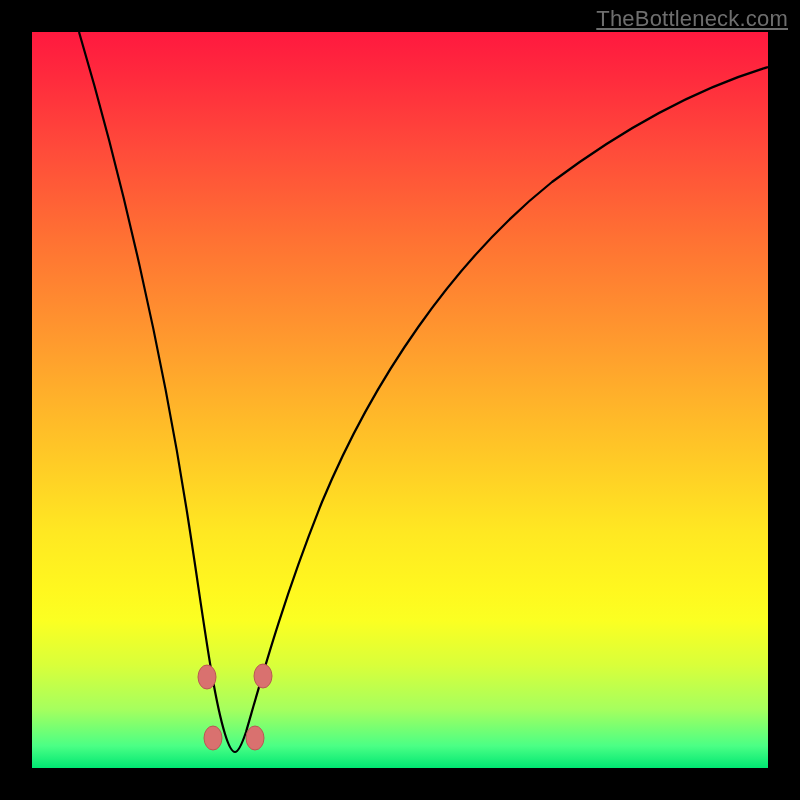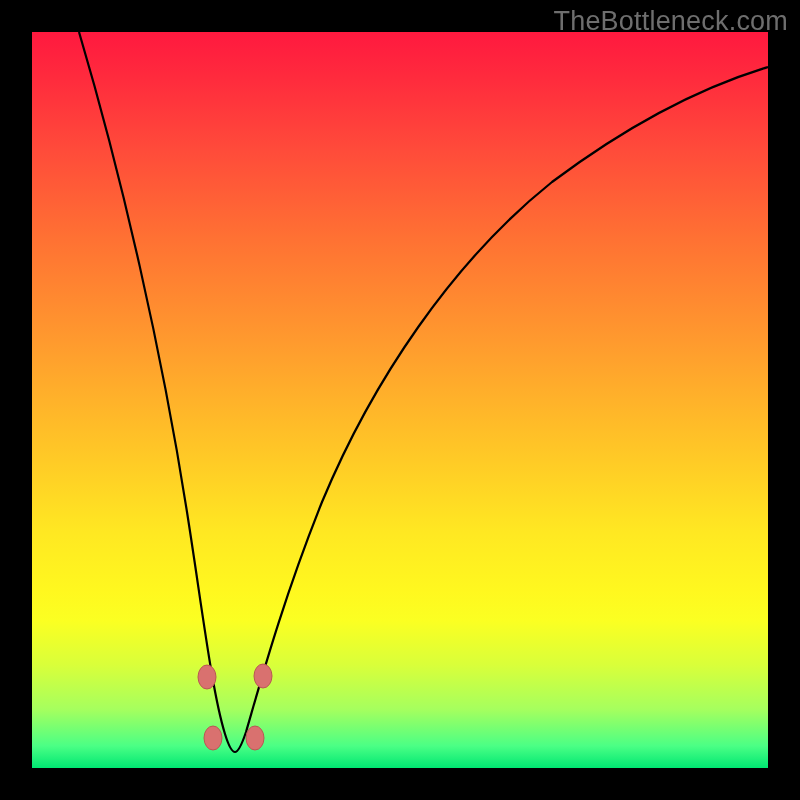--- a/index.html
+++ b/index.html
@@ -38,24 +38,25 @@
       #a6ff5e 92%,
       #4bff85 97%,
       #00e772 100%
     );
   }
   .watermark {
     position: absolute;
     top: 6px;
     right: 12px;
     color: #6e6e6e;
-    font-size: 27px;
+    font-size: 22px;
     font-weight: 500;
     letter-spacing: 0.2px;
     user-select: none;
+    text-decoration: underline;
   }
   svg.curve {
     position: absolute;
     left: 0;
     top: 0;
     width: 736px;
     height: 736px;
     pointer-events: none;
   }
 </style>

